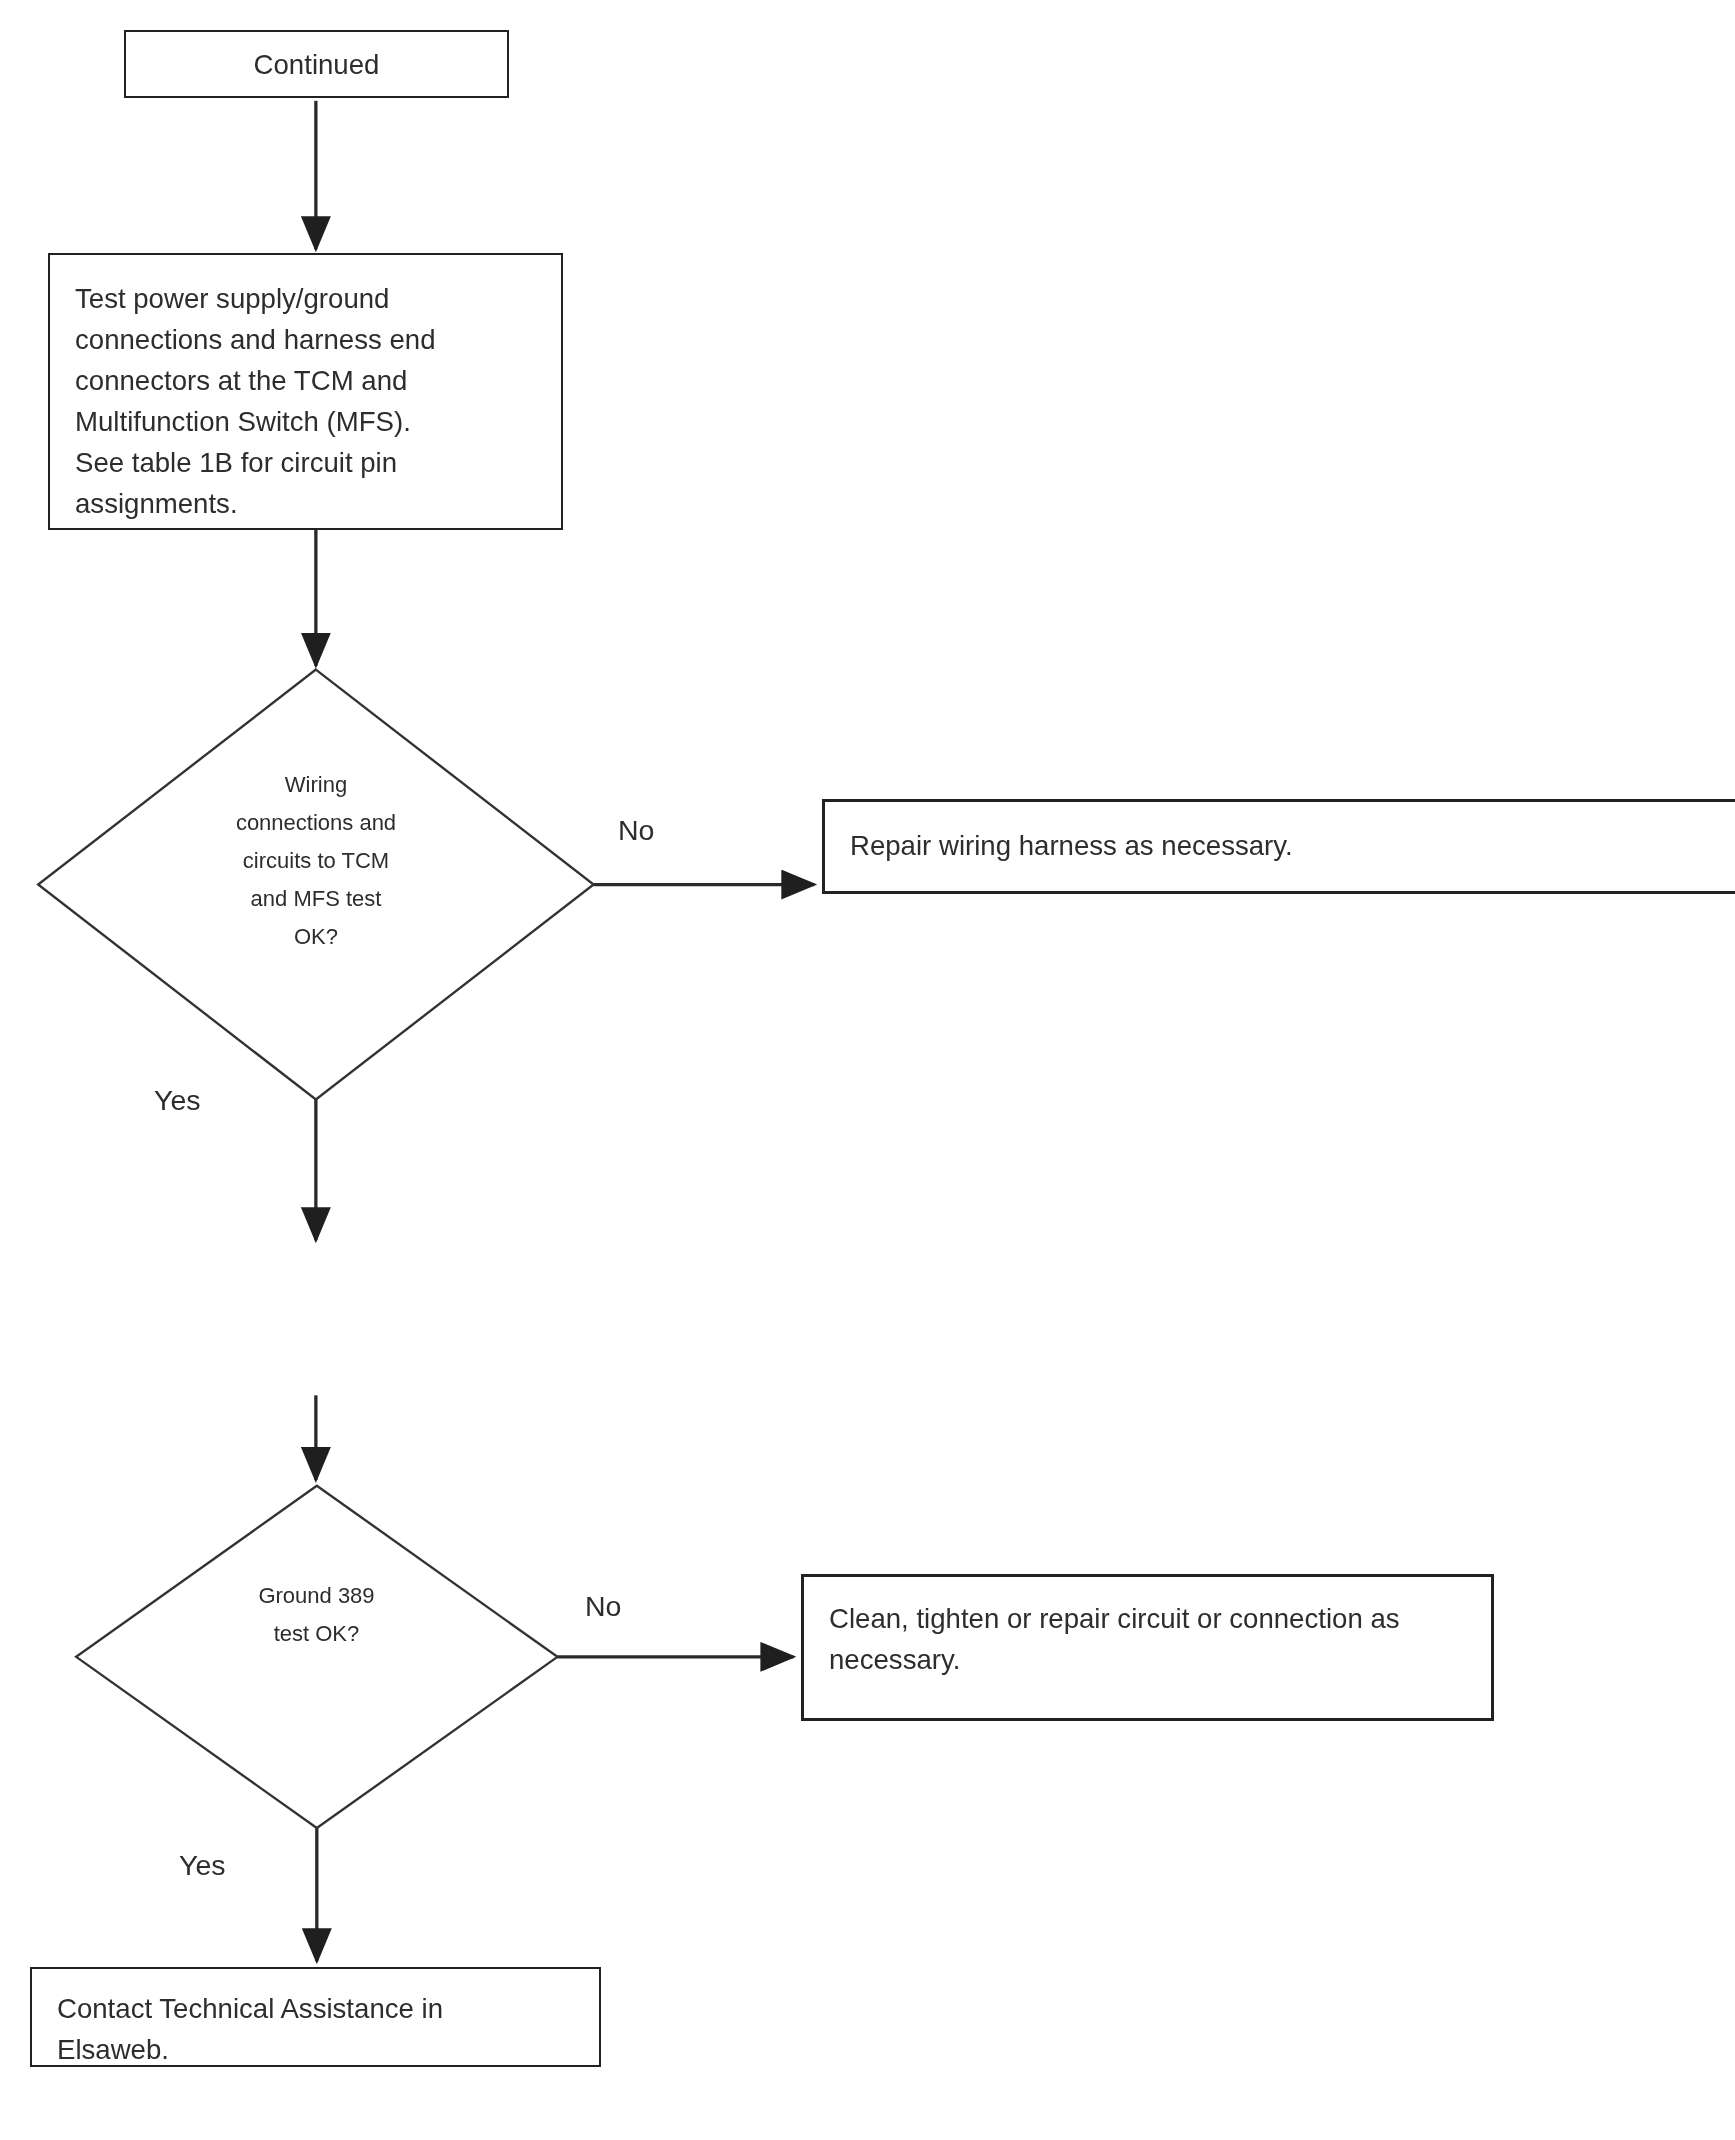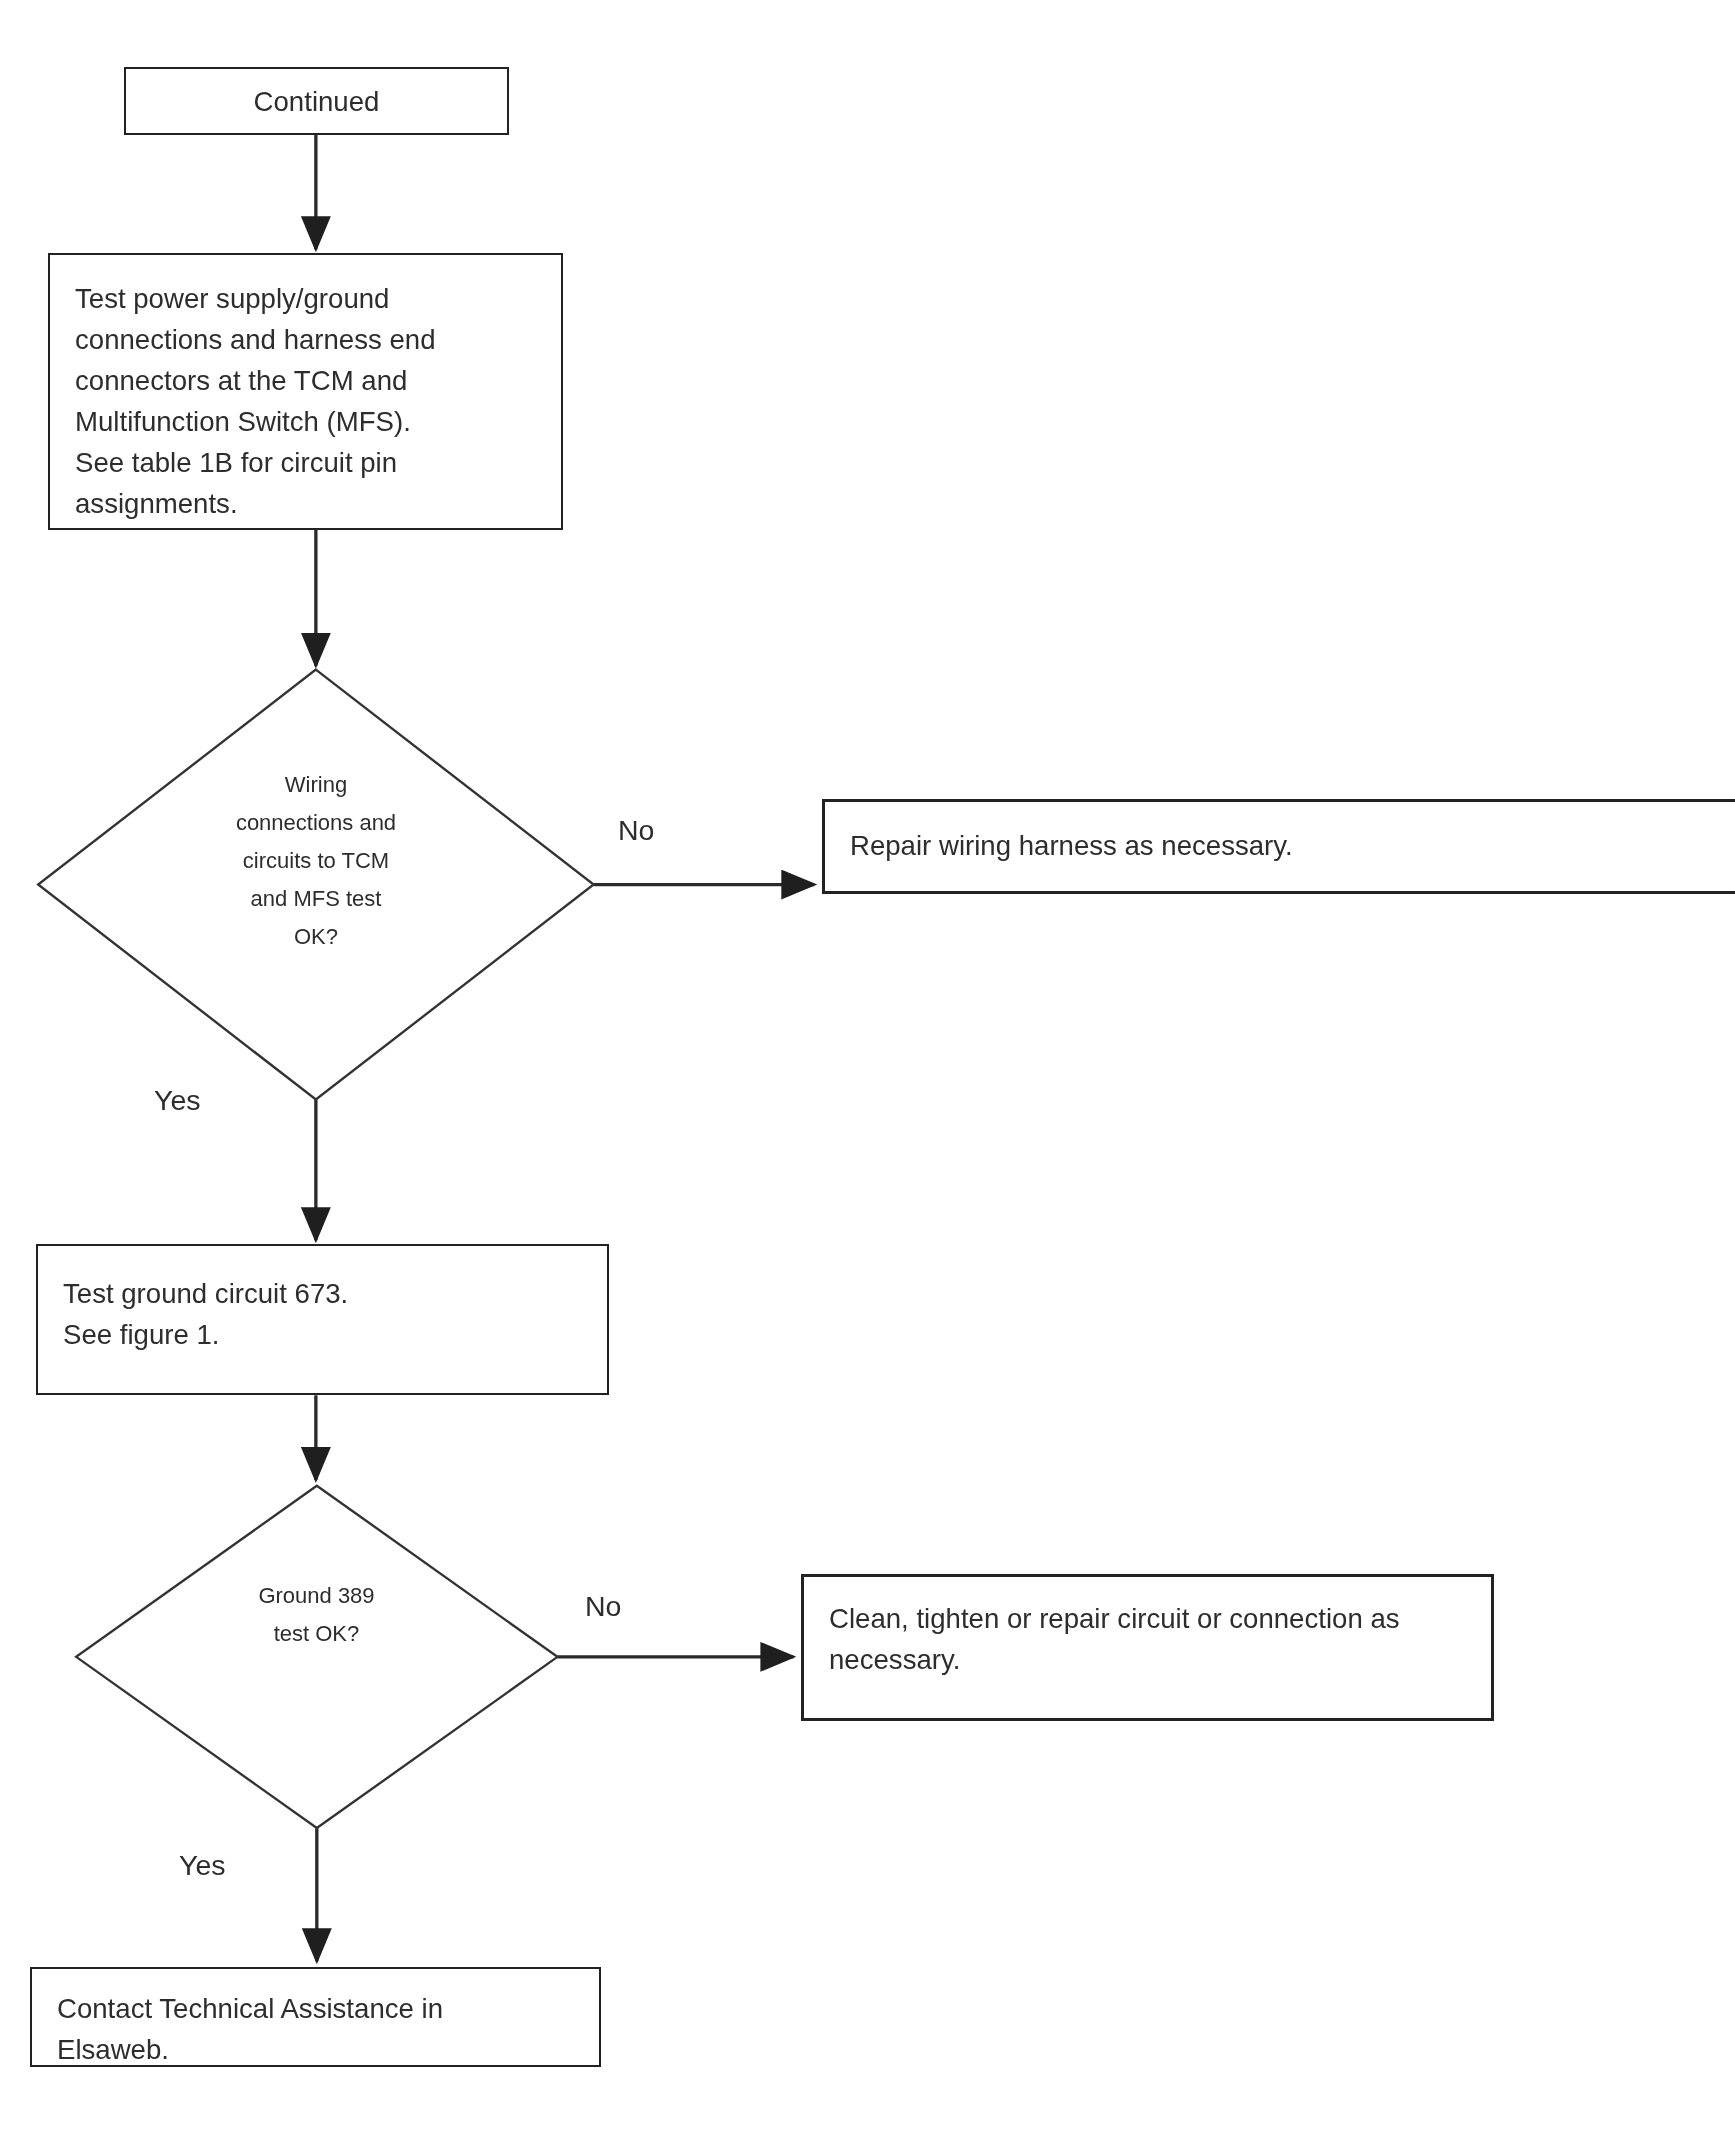--- a/index.html
+++ b/index.html
@@ -43,21 +43,21 @@
     line-height: 38px;
     white-space: pre-line;
   }
   .edge-label {
     position: absolute;
     color: #2d2d2d;
     font-size: 28.5px;
     line-height: 32px;
   }
   
-  #node-continued   { left: 124px; top: 30px;   width: 385px; height: 68px; margin-top: 37px; }
+  #node-continued   { left: 124px; top: 30px;   width: 385px; height: 68px; }
   #node-test-power  { left: 48px;  top: 253px;  width: 515px; height: 277px; padding: 23px 25px; }
   #node-repair      { left: 822px; top: 799px;  width: 1004px; height: 95px; padding: 23px 25px; }
   #node-test-ground { left: 36px;  top: 1244px; width: 573px; height: 151px; padding: 27px 25px; }
   #node-clean       { left: 801px; top: 1574px; width: 693px; height: 147px; padding: 21px 25px; }
   #node-contact     { left: 30px;  top: 1967px; width: 571px; height: 100px; padding: 19px 25px; }
   #label-wiring-ok  { left: 126px; top: 728px;  width: 380px; height: 266px; }
   #label-ground-ok  { left: 174px; top: 1548px; width: 285px; height: 133px; }
   #edge-label-no-1  { left: 618px; top: 814px;  }
   #edge-label-yes-1 { left: 154px; top: 1084px; }
   #edge-label-no-2  { left: 585px; top: 1590px; }
@@ -103,24 +103,20 @@
   <div class="diamond-label" id="label-wiring-ok">Wiring
 connections and
 circuits to TCM
 and MFS test
 OK?</div>
 
   <div class="node thick" id="node-repair">
     <span class="node-label">Repair wiring harness as necessary.</span>
   </div>
 
-  <div class="node" id="node-test-ground">
-    <span class="node-label">Test ground circuit 673.
-See figure 1.</span>
-  </div>
 
   <div class="diamond-label" id="label-ground-ok">Ground 389
 test OK?</div>
 
   <div class="node thick" id="node-clean">
     <span class="node-label">Clean, tighten or repair circuit or connection as necessary.</span>
   </div>
 
   <div class="node" id="node-contact">
     <span class="node-label">Contact Technical Assistance in

